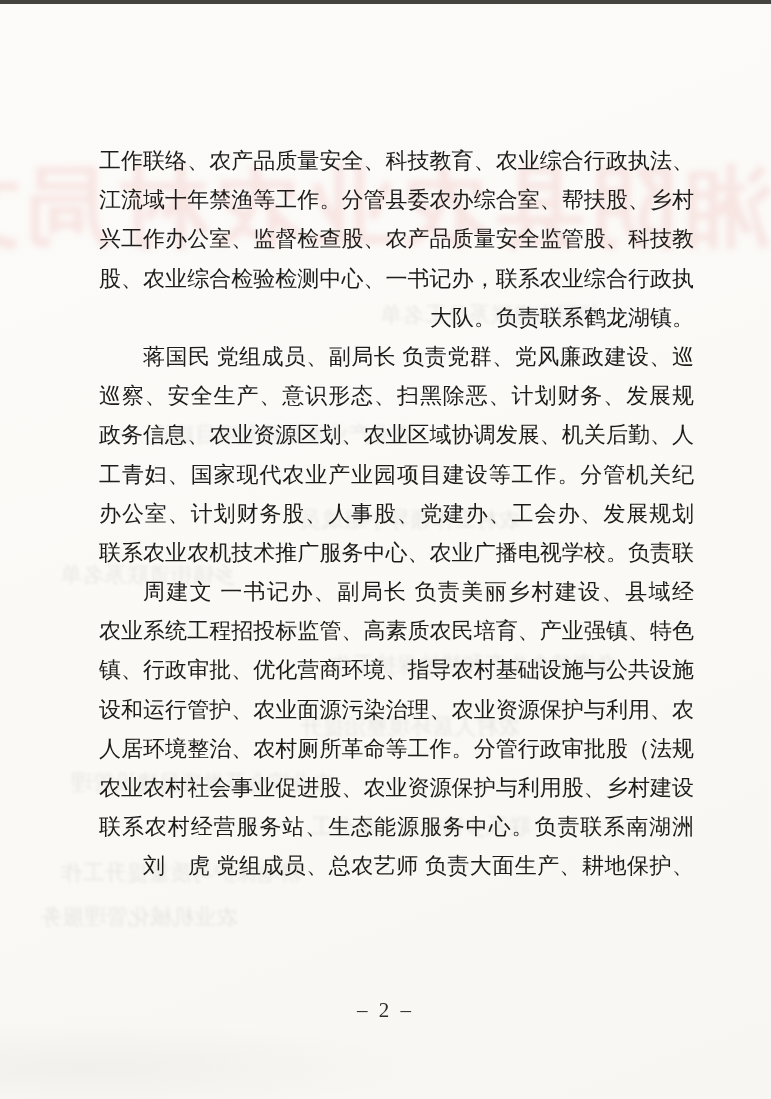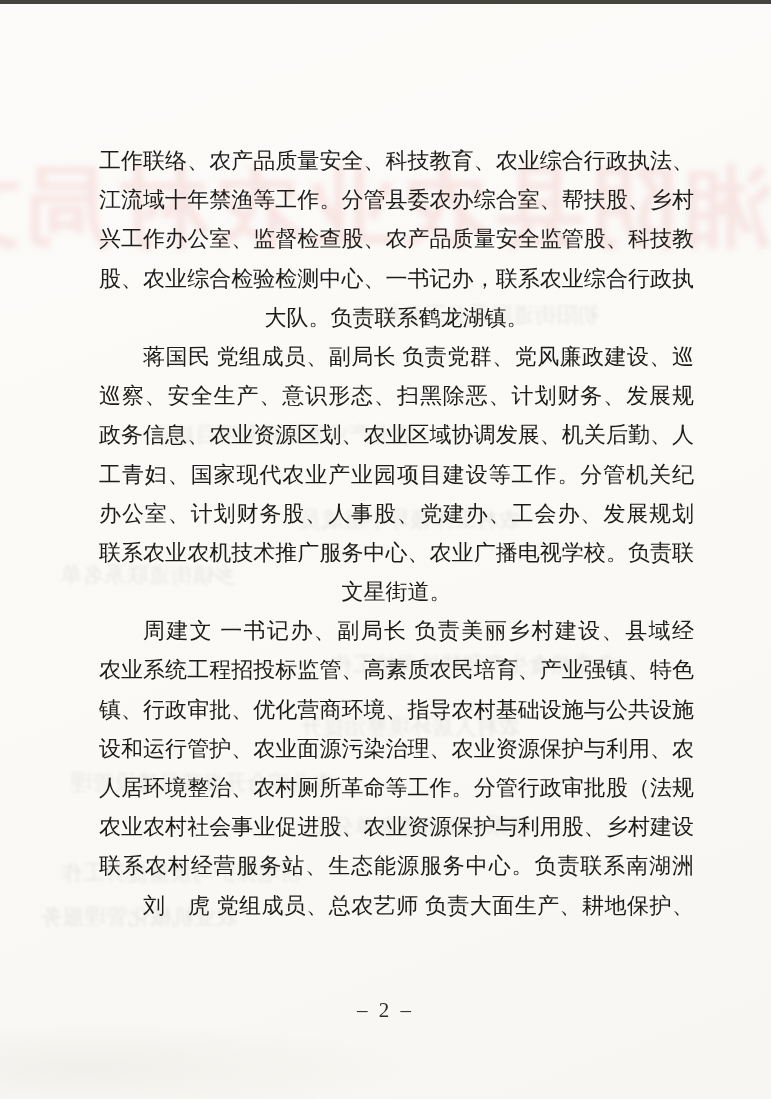--- a/index.html
+++ b/index.html
@@ -31,21 +31,21 @@
     transform:scaleX(-1);
     font-size:22px;color:#55524c;opacity:0.10;filter:blur(1.5px);
     white-space:nowrap;pointer-events:none;
   }
   .text-block{
     position:absolute;left:99px;top:141px;width:595px;
     font-size:22px;color:#1d1c1a;
   }
   .doc-line{
     display:block;height:39.2px;line-height:39.2px;overflow:hidden;
-    text-align:center;
+    text-align:right;
   }
   .doc-line.fill{
     text-align:justify;text-align-last:justify;text-justify:inter-character;
   }
   .doc-line.indent{text-indent:44px;}
   .doc-line b{font-weight:400;}
   .page-footer{
     position:absolute;top:998px;left:0;width:771px;
     text-align:center;font-size:21px;color:#2c2b29;letter-spacing:3px;
   }
@@ -75,21 +75,20 @@
     <div class="doc-line fill">江流域十年禁渔等工作。分管县委农办综合室、帮扶股、乡村振</div>
     <div class="doc-line fill">兴工作办公室、监督检查股、农产品质量安全监管股、科技教育</div>
     <div class="doc-line fill">股、农业综合检验检测中心、一书记办，联系农业综合行政执法</div>
     <div class="doc-line">大队。负责联系鹤龙湖镇。</div>
     <div class="doc-line fill indent"><b>蒋国民 党组成员、副局长</b> 负责党群、党风廉政建设、巡视</div>
     <div class="doc-line fill">巡察、安全生产、意识形态、扫黑除恶、计划财务、发展规划、</div>
     <div class="doc-line fill">政务信息、农业资源区划、农业区域协调发展、机关后勤、人事、</div>
     <div class="doc-line fill">工青妇、国家现代农业产业园项目建设等工作。分管机关纪委、</div>
     <div class="doc-line fill">办公室、计划财务股、人事股、党建办、工会办、发展规划股；</div>
     <div class="doc-line fill">联系农业农机技术推广服务中心、农业广播电视学校。负责联系</div>
-    <div class="doc-line">文星街道。</div>
     <div class="doc-line fill indent"><b>周建文 一书记办、副局长</b> 负责美丽乡村建设、县域经济、</div>
     <div class="doc-line fill">农业系统工程招投标监管、高素质农民培育、产业强镇、特色小</div>
     <div class="doc-line fill">镇、行政审批、优化营商环境、指导农村基础设施与公共设施建</div>
     <div class="doc-line fill">设和运行管护、农业面源污染治理、农业资源保护与利用、农村</div>
     <div class="doc-line fill">人居环境整治、农村厕所革命等工作。分管行政审批股（法规股）、</div>
     <div class="doc-line fill">农业农村社会事业促进股、农业资源保护与利用股、乡村建设股，</div>
     <div class="doc-line fill">联系农村经营服务站、生态能源服务中心。负责联系南湖洲镇。</div>
     <div class="doc-line fill indent"><b>刘　虎 党组成员、总农艺师</b> 负责大面生产、耕地保护、高</div>
   </div>
 

